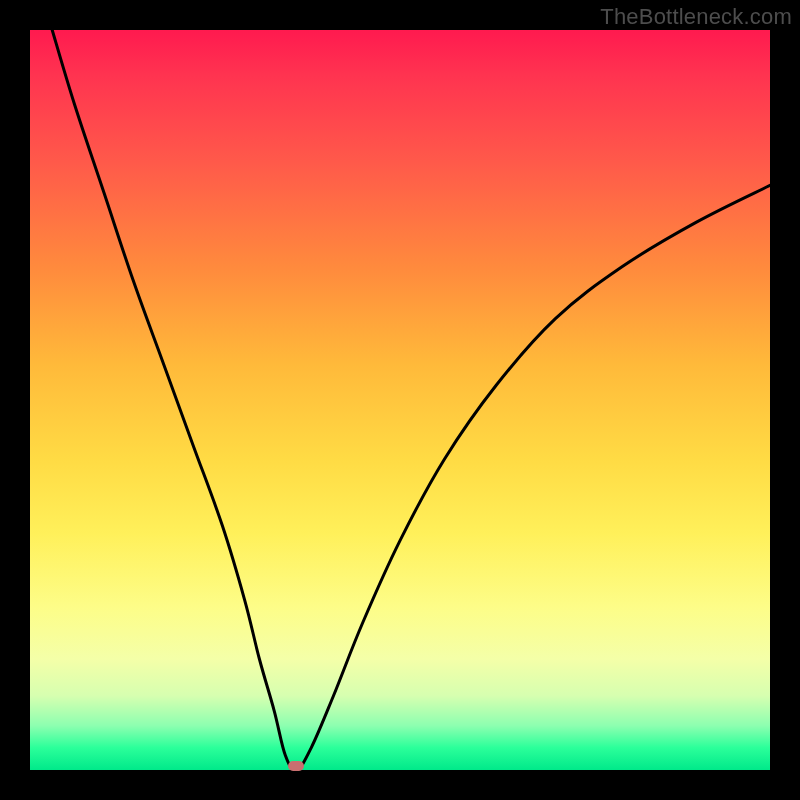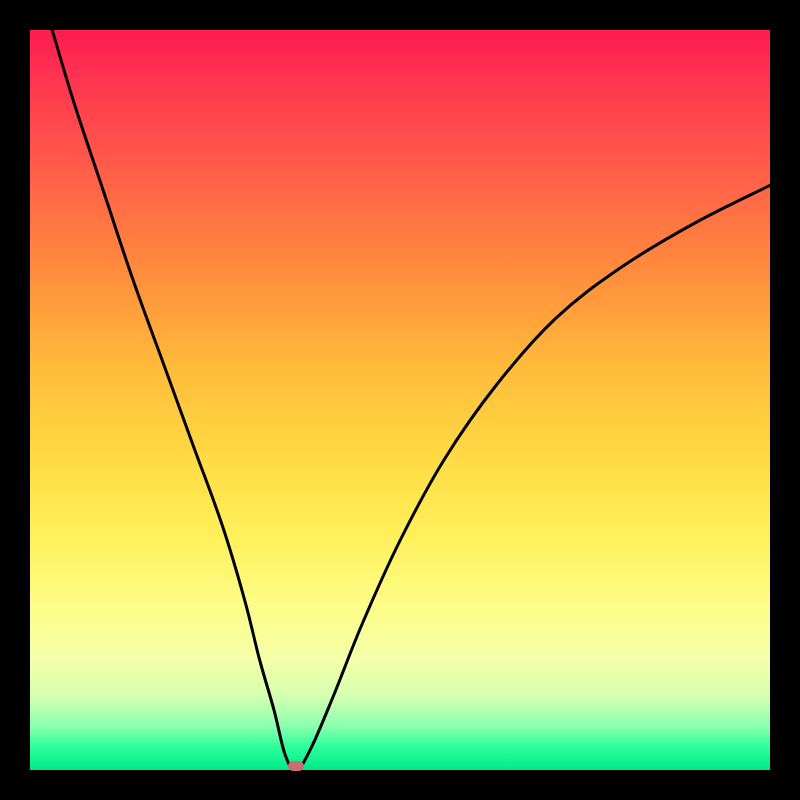--- a/index.html
+++ b/index.html
@@ -71,13 +71,14 @@
 </head>
 <body>
 
 <div class="frame">
   <div class="plot">
     <svg class="curve" viewBox="0 0 740 740" preserveAspectRatio="none">
       <path id="curve-path" d="M 22.20 0.00 C 26.20 13.32, 35.08 44.70, 44.40 74.00 C 53.72 103.30, 63.34 130.83, 74.00 162.80 C 84.66 194.77, 92.94 220.96, 103.60 251.60 C 114.26 282.24, 122.54 303.70, 133.20 333.00 C 143.86 362.30, 152.14 385.10, 162.80 414.40 C 173.46 443.70, 183.08 467.83, 192.40 495.80 C 201.72 523.77, 207.94 545.82, 214.60 569.80 C 221.26 593.78, 224.07 609.02, 229.40 629.00 C 234.73 648.98, 239.54 663.48, 244.20 680.80 C 248.86 698.12, 251.30 714.54, 255.30 725.20 C 259.30 735.86, 261.74 741.33, 266.40 740.00 C 271.06 738.67, 274.54 731.12, 281.20 717.80 C 287.86 704.48, 294.08 688.64, 303.40 666.00 C 312.72 643.36, 321.01 619.97, 333.00 592.00 C 344.99 564.03, 355.35 539.90, 370.00 510.60 C 384.65 481.30, 397.08 457.17, 414.40 429.20 C 431.72 401.23, 446.22 380.51, 466.20 355.20 C 486.18 329.89, 502.76 309.91, 525.40 288.60 C 548.04 267.29, 566.69 254.12, 592.00 236.80 C 617.31 219.48, 639.36 207.05, 666.00 192.40 C 692.64 177.75, 726.68 162.06, 740.00 155.40" fill="none" stroke="#000" stroke-width="3" stroke-linejoin="round" stroke-linecap="round"></path>
     </svg>
     <div id="marker" class="marker" style="left: 266.4px; top: 736px; background: rgb(201, 111, 112);"></div>
   </div>
+  <div class="watermark">TheBottleneck.com</div>
 </div>
 
 </body></html>

